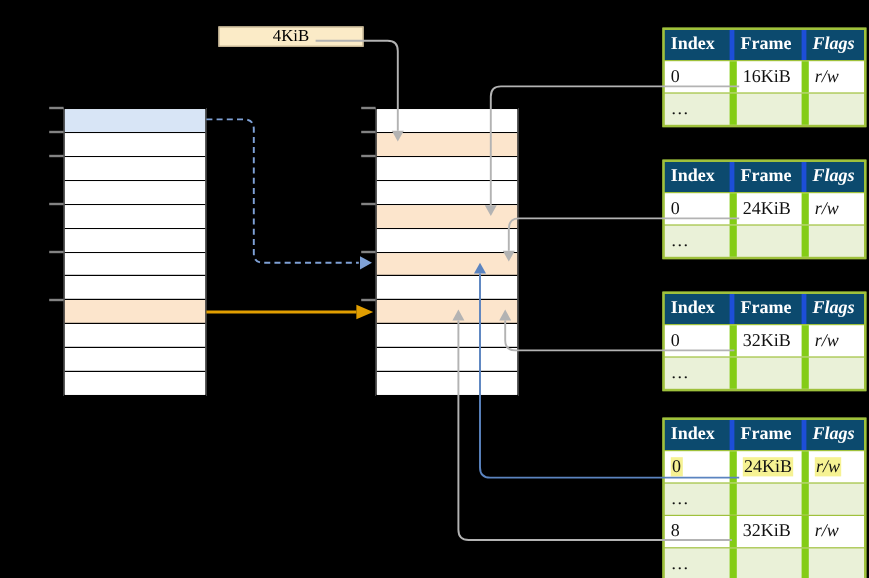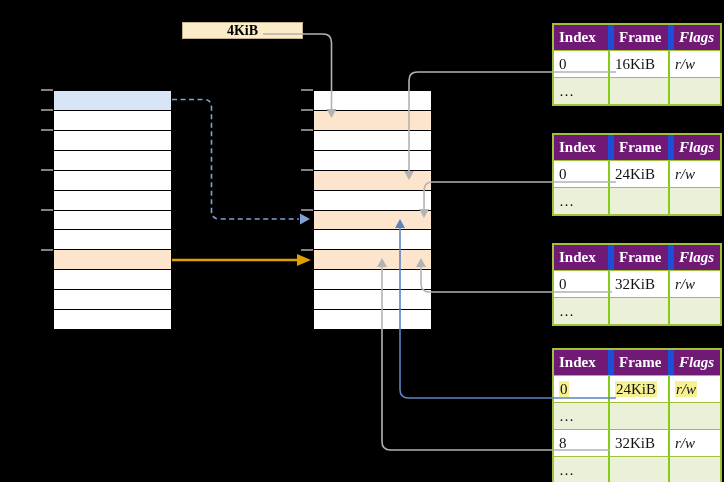--- a/index.html
+++ b/index.html
@@ -17,38 +17,38 @@
   .mrow:last-child{border-bottom:none;}
   .mrow.white{background:#FFFFFF;}
   .mrow.blue{background:#D8E5F6;}
   .mrow.orange{background:#FCE5CC;}
   
   .tick{position:absolute;width:12px;height:2px;background:#828282;}
   
   .sizebox{
     position:absolute;left:182px;top:22px;width:121px;height:17px;
     background:#FBEBC7;border:1px solid #C2B190;box-sizing:border-box;
-    font-size:14px;line-height:15px;text-align:center;color:#000;font-weight:bold;
+    font-size:14px;line-height:15px;text-align:center;color:#000;
   }
   
   .ptable{
     position:absolute;left:552px;width:170px;
     border:2px solid #9FC13C;background:#9FC13C;box-sizing:border-box;
     font-size:15px;
   }
   .trow{display:flex;height:26px;line-height:26px;margin-top:1px;color:#111;}
-  .trow.head{height:25px;line-height:25px;margin-top:0;background:#701a75;color:#fff;font-weight:bold;}
+  .trow.head{height:25px;line-height:25px;margin-top:0;background:#0c4a6e;color:#fff;font-weight:bold;}
   .trow.r-white{background:#FFFFFF;}
   .trow.r-green{background:#EAF1D8;}
   .cell{box-sizing:border-box;padding-left:5px;overflow:hidden;white-space:nowrap;}
   .c1{width:54px;}
   .c2{width:60px;}
   .c3{width:52px;font-style:italic;}
-  .trow.head .c2,.trow.head .c3{border-left:6px solid #1d4ed8;}
-  .trow.body .c2,.trow.body .c3{border-left:2px solid #84cc16;}
+  .trow.head .c2,.trow.head .c3{border-left:4px solid #1d4ed8;}
+  .trow.body .c2,.trow.body .c3{border-left:6px solid #84cc16;}
   .hl{background:#F6F293;padding:0 1px;}
   
   #arrows{position:absolute;left:0;top:0;pointer-events:none;}
 </style>
 </head>
 <body>
 
 <div id="stage">
 
   <div class="sizebox">4KiB</div>

